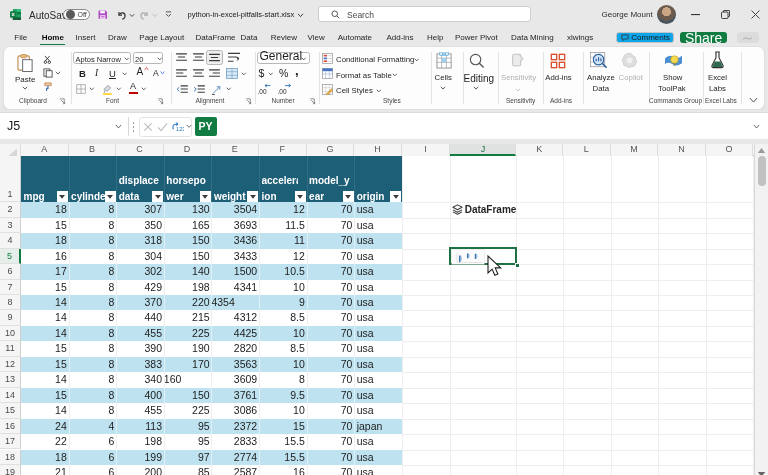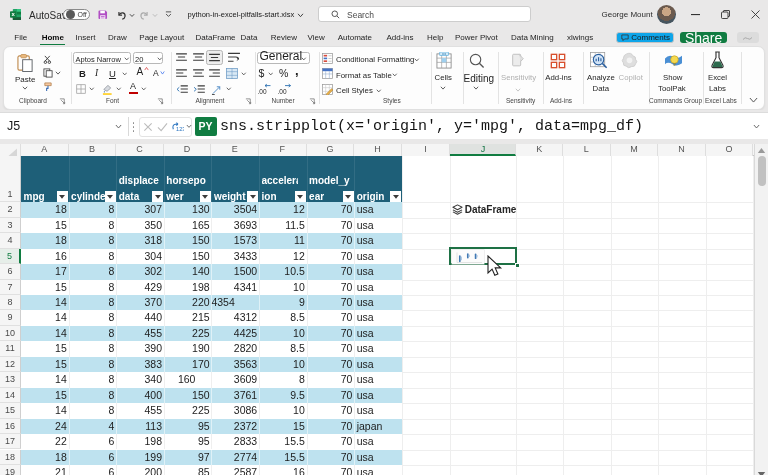--- a/index.html
+++ b/index.html
@@ -431,21 +431,20 @@
     </svg>
   <svg style="position:absolute;left:170.5px;top:7px" width="13" height="13" viewBox="0 0 14 14">
       <path d="M2.5 10 Q1 5.5 4.5 4.5 L7.5 4.5 M7.5 4.5 L5.8 2.9 M7.5 4.5 L5.8 6.1" fill="none" stroke="#2a74c0" stroke-width="1.1"></path>
       <text x="5.5" y="12" font-size="6" fill="#2a74c0">123</text>
     </svg>
   <svg style="position:absolute;left:186px;top:11px" width="6" height="5" viewBox="0 0 7 5">
       <path d="M1 0.8 L3.5 3.5 L6 0.8" fill="none" stroke="#555" stroke-width="1"></path>
     </svg>
   <div style="position:absolute;left:194.5px;top:4px;width:22px;height:19px;background:#107c41;border-radius:2px"></div>
   <span style="position:absolute;left:198.5px;top:7px;font-size:10.5px;font-weight:bold;color:#fff">PY</span>
-  <span style="position:absolute;left:220px;top:5px;font-size:15px;font-family:'Liberation Mono',monospace;color:#141414">sns.stripplot(x='origin', y='mpg', data=mpg_df)</span>
   <svg style="position:absolute;left:753px;top:11px" width="7" height="5.5" viewBox="0 0 8 6">
       <path d="M1 1 L4 4.4 L7 1" fill="none" stroke="#555" stroke-width="1"></path>
     </svg>
 </div>
 <div style="position:absolute;left:0;top:139.1px;width:768px;height:4.7px;background:#e9e8e8"></div>
 <div style="position:absolute;left:0;top:110px;width:768px;height:2px;background:#e9e8e8"></div>
 
 <div style="position:absolute;left:0;top:143.8px;width:768px;height:331.2px;background:#fff"></div>
 <div style="position:absolute;left:0;top:143.8px;width:754.4px;height:11.9px;background:#f5f5f5;border-bottom:1px solid #c6c6c6"></div>
 <div class="colhdr" style="left:21.0px;width:47.6px">A</div>
@@ -520,21 +519,21 @@
     <div class="cell" style="left:306.6px;width:45.8px;text-align:right">70</div>
     <div class="cell" style="left:356.7px;width:44.6px;text-align:left">usa</div>
   </div>
 <div class="rownum" style="top:217.75px;height:15.45px;color:#4a4a4a">3</div>
 <div style="position:absolute;left:21px;top:233.20px;width:380.8px;height:15.45px;background:#bee2ef"></div>
 <div style="position:absolute;left:0;top:233.20px;width:768px;height:15.45px">
     <div class="cell" style="left:21.0px;width:45.8px;text-align:right">18</div>
     <div class="cell" style="left:68.6px;width:45.8px;text-align:right">8</div>
     <div class="cell" style="left:116.2px;width:45.8px;text-align:right">318</div>
     <div class="cell" style="left:163.8px;width:45.8px;text-align:right">150</div>
-    <div class="cell" style="left:211.4px;width:45.8px;text-align:right">1573</div>
+    <div class="cell" style="left:211.4px;width:45.8px;text-align:right">3436</div>
     <div class="cell" style="left:259.0px;width:45.8px;text-align:right">11</div>
     <div class="cell" style="left:306.6px;width:45.8px;text-align:right">70</div>
     <div class="cell" style="left:356.7px;width:44.6px;text-align:left">usa</div>
   </div>
 <div class="rownum" style="top:233.20px;height:15.45px;color:#4a4a4a">4</div>
 <div style="position:absolute;left:21px;top:248.65px;width:380.8px;height:15.45px;background:#ffffff"></div>
 <div style="position:absolute;left:0;top:248.65px;width:768px;height:15.45px">
     <div class="cell" style="left:21.0px;width:45.8px;text-align:right">16</div>
     <div class="cell" style="left:68.6px;width:45.8px;text-align:right">8</div>
     <div class="cell" style="left:116.2px;width:45.8px;text-align:right">304</div>
@@ -627,21 +626,21 @@
     <div class="cell" style="left:259.0px;width:45.8px;text-align:right">10</div>
     <div class="cell" style="left:306.6px;width:45.8px;text-align:right">70</div>
     <div class="cell" style="left:356.7px;width:44.6px;text-align:left">usa</div>
   </div>
 <div class="rownum" style="top:356.80px;height:15.45px;color:#4a4a4a">12</div>
 <div style="position:absolute;left:21px;top:372.25px;width:380.8px;height:15.45px;background:#ffffff"></div>
 <div style="position:absolute;left:0;top:372.25px;width:768px;height:15.45px">
     <div class="cell" style="left:21.0px;width:45.8px;text-align:right">14</div>
     <div class="cell" style="left:68.6px;width:45.8px;text-align:right">8</div>
     <div class="cell" style="left:116.2px;width:45.8px;text-align:right">340</div>
-    <div class="cell" style="left:163.8px;width:45.8px;text-align:center">160</div>
+    <div class="cell" style="left:163.8px;width:45.8px;text-align:left">160</div>
     <div class="cell" style="left:211.4px;width:45.8px;text-align:right">3609</div>
     <div class="cell" style="left:259.0px;width:45.8px;text-align:right">8</div>
     <div class="cell" style="left:306.6px;width:45.8px;text-align:right">70</div>
     <div class="cell" style="left:356.7px;width:44.6px;text-align:left">usa</div>
   </div>
 <div class="rownum" style="top:372.25px;height:15.45px;color:#4a4a4a">13</div>
 <div style="position:absolute;left:21px;top:387.70px;width:380.8px;height:15.45px;background:#bee2ef"></div>
 <div style="position:absolute;left:0;top:387.70px;width:768px;height:15.45px">
     <div class="cell" style="left:21.0px;width:45.8px;text-align:right">15</div>
     <div class="cell" style="left:68.6px;width:45.8px;text-align:right">8</div>

